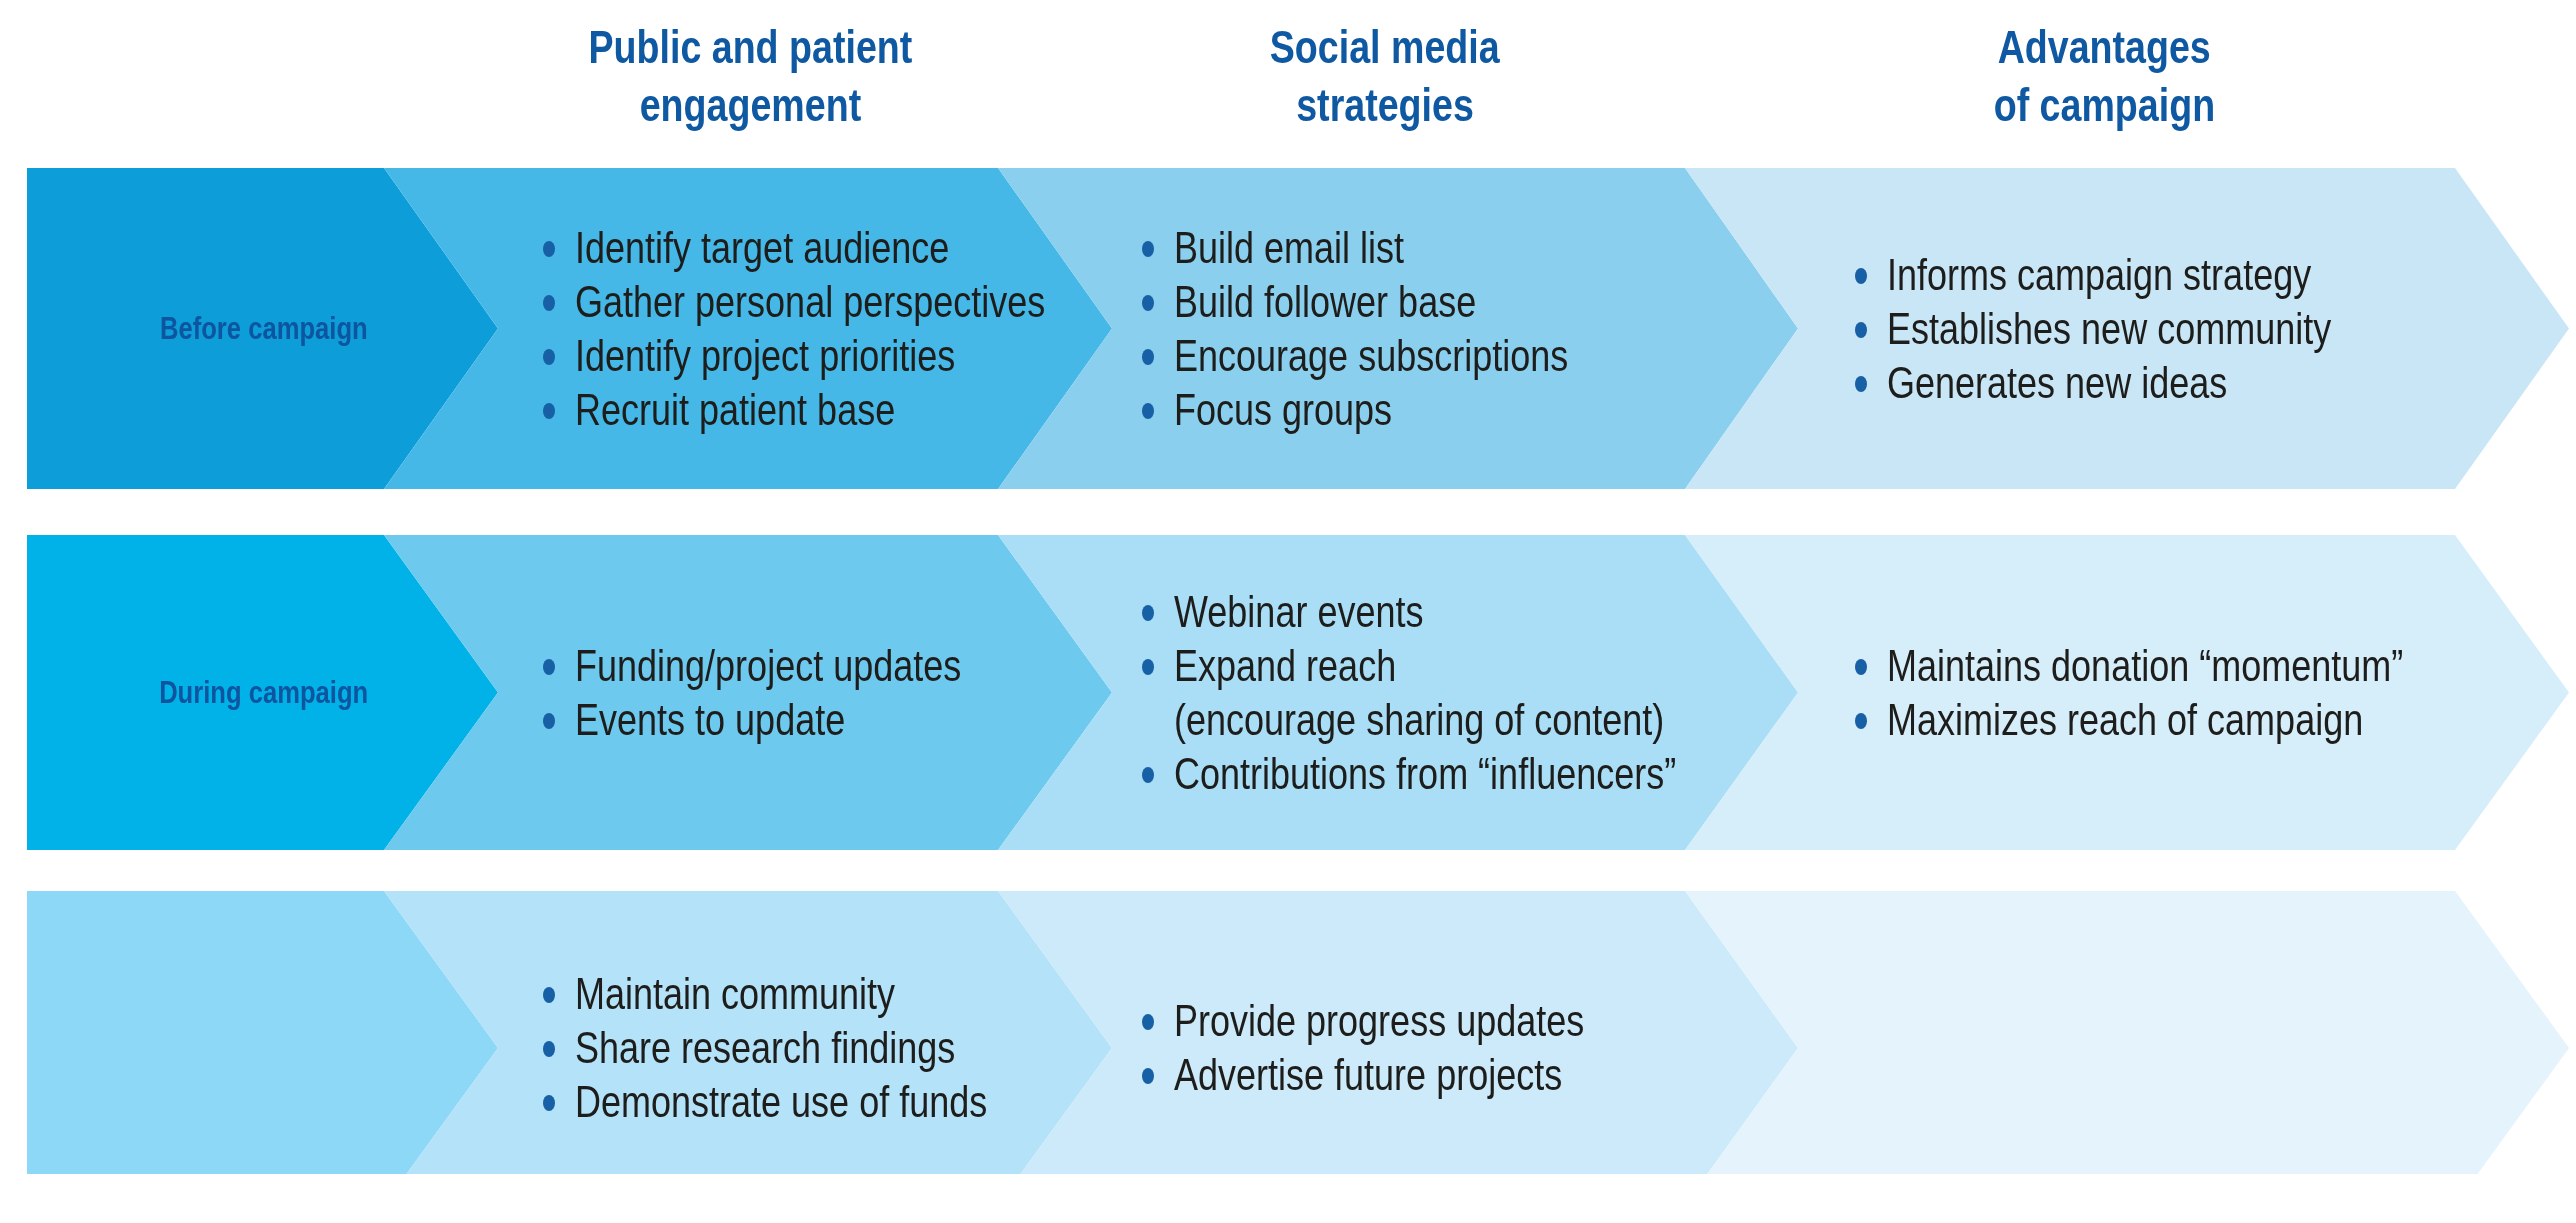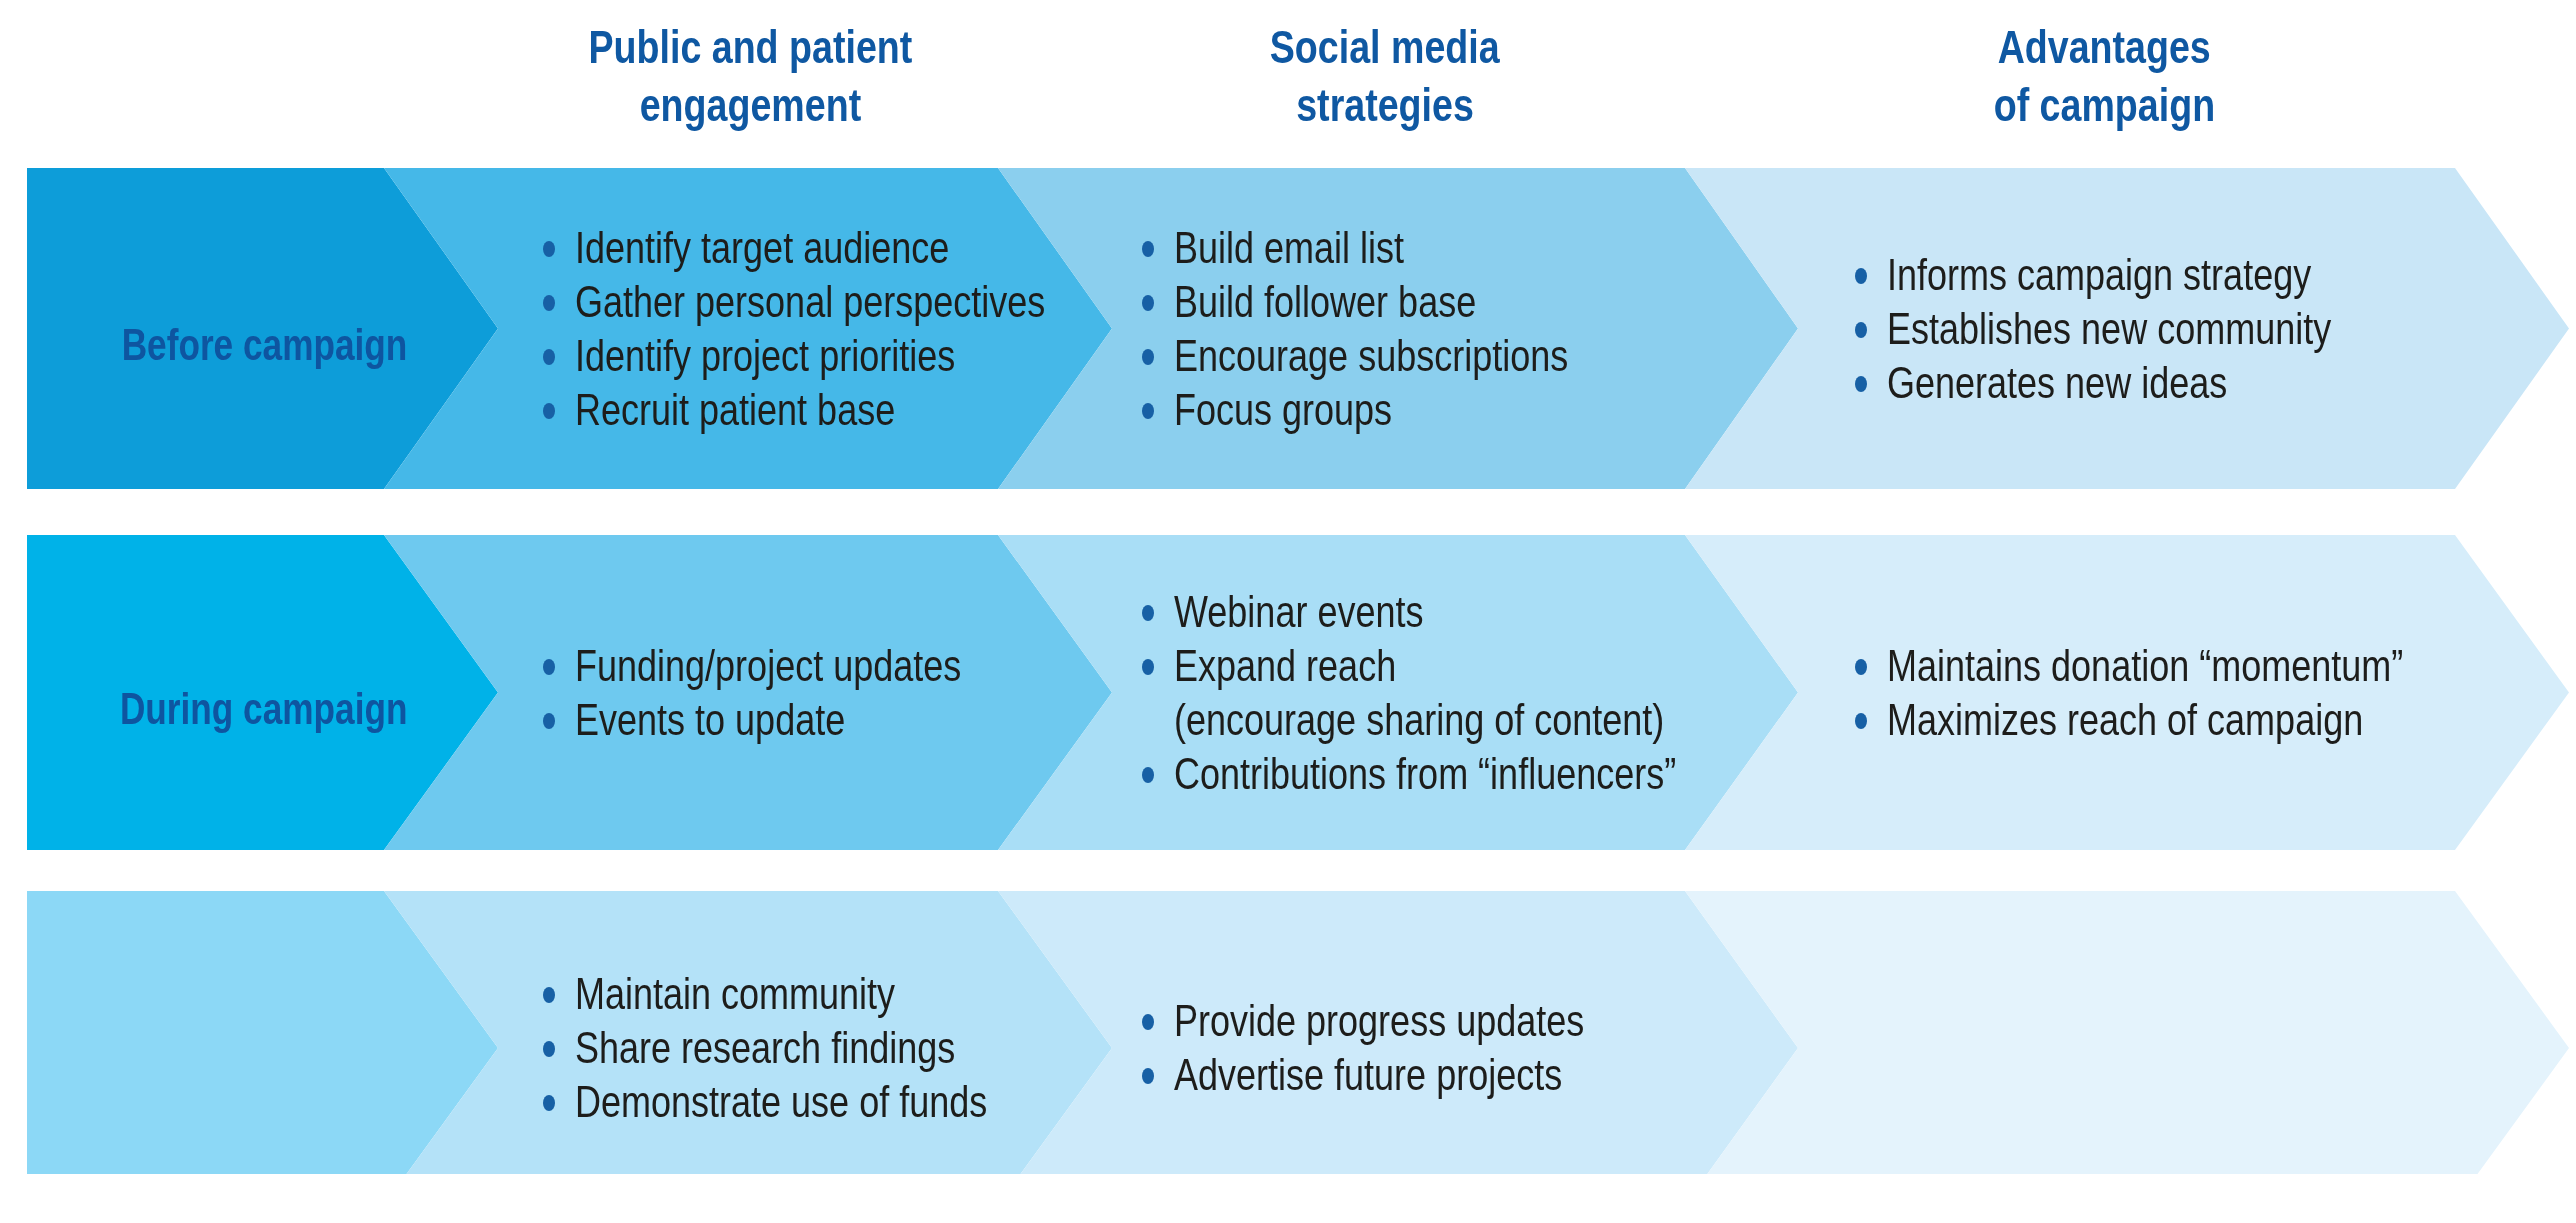--- a/index.html
+++ b/index.html
@@ -32,23 +32,23 @@
   .col-header .hline{display:block;}
 
   .row{position:absolute;left:0;width:2576px;}
   .seg{position:absolute;left:0;top:0;width:100%;height:100%;}
   .seg.s1{clip-path:polygon(27px 0,384px 0,498px 50%,384px 100%,27px 100%);}
   .seg.s2{clip-path:polygon(384px 0,998px 0,1112px 50%,998px 100%,384px 100%,498px 50%);}
   .seg.s3{clip-path:polygon(998px 0,1685px 0,1798px 50%,1685px 100%,998px 100%,1112px 50%);}
   .seg.s4{clip-path:polygon(1685px 0,2455px 0,2569px 50%,2455px 100%,1685px 100%,1798px 50%);}
 
   .row-label{
-    position:absolute;left:27px;top:16px;width:474px;height:100%;
+    position:absolute;left:27px;top:0;width:474px;height:100%;
     display:flex;align-items:center;justify-content:center;
-    font-size:44px;font-weight:bold;color:var(--label-text);
+    font-size:32px;font-weight:bold;color:var(--label-text);
   }
 
   .cell{position:absolute;top:0;height:100%;}
   .cell.c1{left:543px;width:576px;}
   .cell.c2{left:1142px;width:695px;}
   .cell.c3{left:1855px;width:737px;}
   .cell ul{
     list-style:none;margin:0;padding:0;
     height:100%;display:flex;flex-direction:column;justify-content:center;
   }

